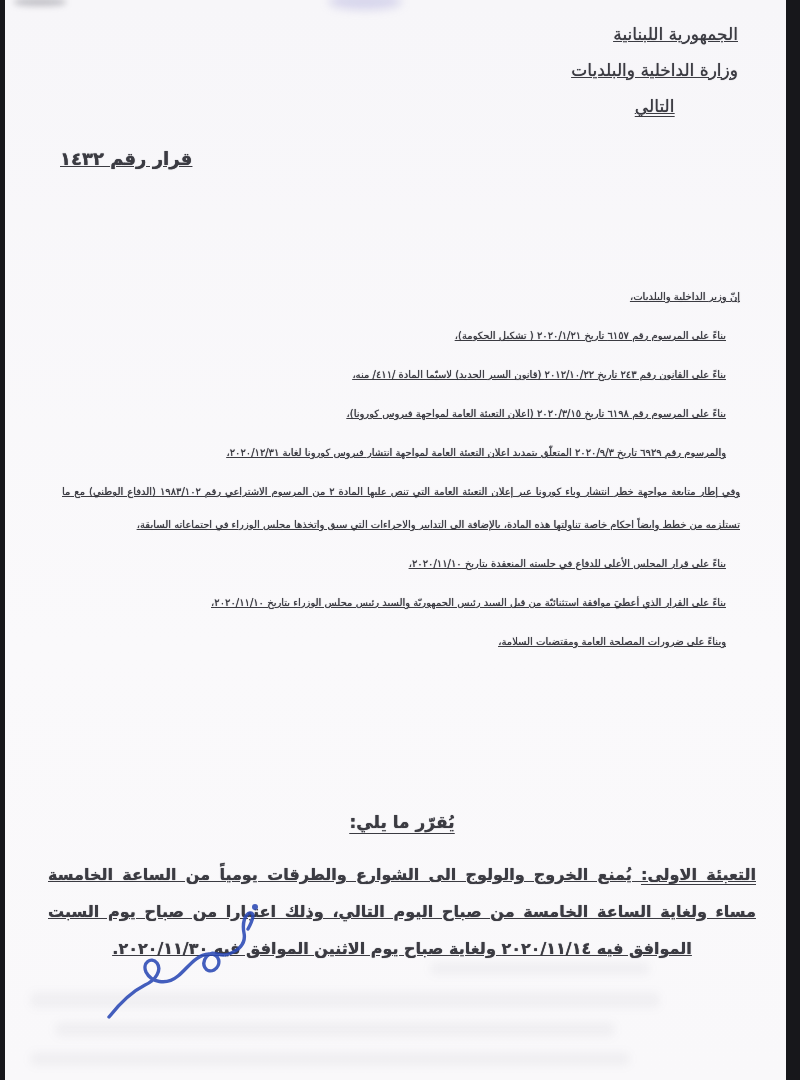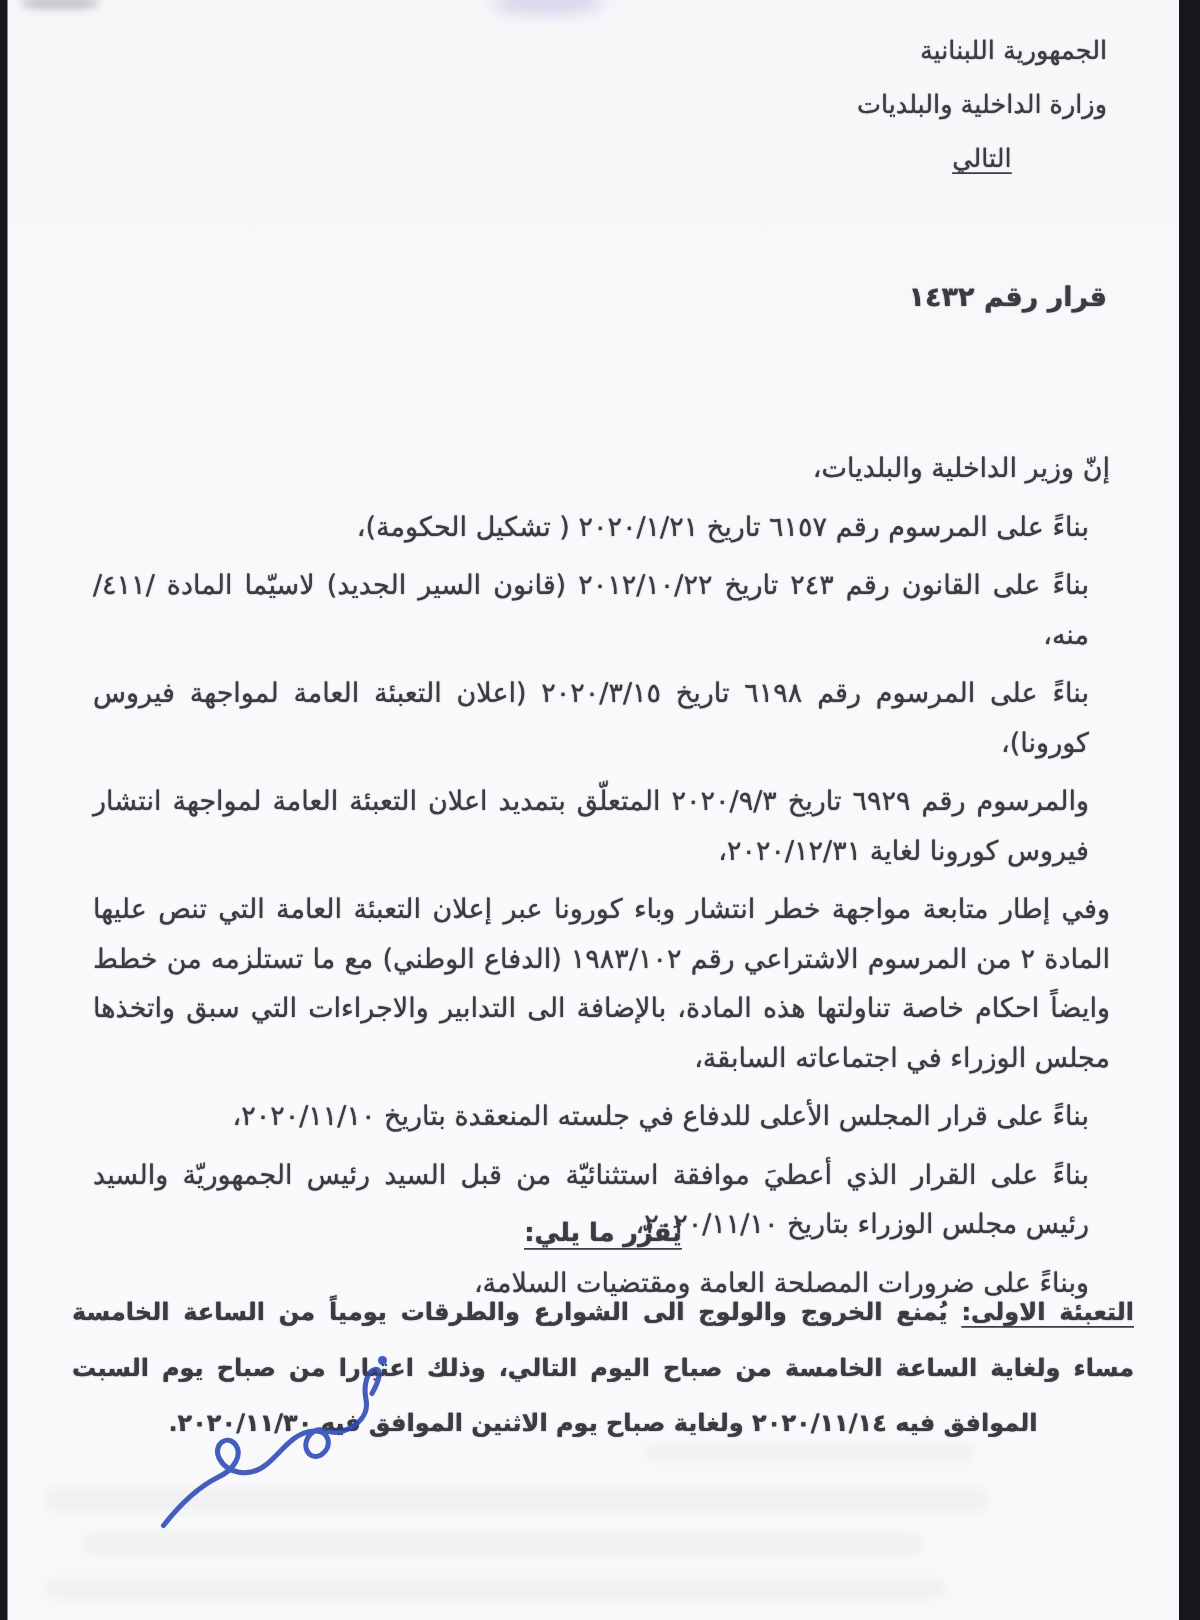--- a/index.html
+++ b/index.html
@@ -25,39 +25,39 @@
     position:absolute; left:14px; top:-2px; width:52px; height:8px;
     background:rgba(70,70,82,.30); border-radius:40%; filter:blur(3px);
   }
   .ghost { position:absolute; background:rgba(88,88,102,.055); filter:blur(4px); border-radius:6px; }
   .ghost.g1 { left:30px;  top:992px;  width:630px; height:16px; }
   .ghost.g2 { left:55px;  top:1022px; width:560px; height:15px; }
   .ghost.g3 { left:30px;  top:1052px; width:600px; height:14px; }
   .ghost.g4 { left:430px; top:962px;  width:220px; height:13px; }
 
   
-  .txt { text-shadow: 0 0 .8px currentColor; }
+  .txt { text-shadow: 0 0 .8px currentColor; text-decoration: underline; }
 
   
   .letterhead {
     position:absolute; top:16px; right:62px;
     text-align:right; font-size:17px; line-height:36px;
   }
   .letterhead .minister { text-align:center; text-decoration:underline; text-underline-offset:4px; }
 
   
   .title-block {
     position:absolute; top:148px; left:60px; right:62px;
-    text-align:right; font-weight:700;margin-top:40px;
+    text-align:left; font-weight:700;
   }
   .title-block .decree-no { font-size:18px; letter-spacing:1px; }
   .title-block .subject   { margin-top:16px; font-size:17px; line-height:38px; }
 
   
-  .preamble { position:absolute; top:296px; right:60px; left:62px; font-size:18px; }
+  .preamble { position:absolute; top:280px; right:60px; left:62px; font-size:10px; }
   .clause { line-height:33px; margin-bottom:6px; text-align:justify; }
   .clause.indent { padding-right:14px; }
 
   
   .decides {
     position:absolute; top:812px; left:0; right:14px; text-align:center;
     font-size:17px; font-weight:700; text-decoration:underline; text-underline-offset:5px;padding-left:18px;
   }
 
   

